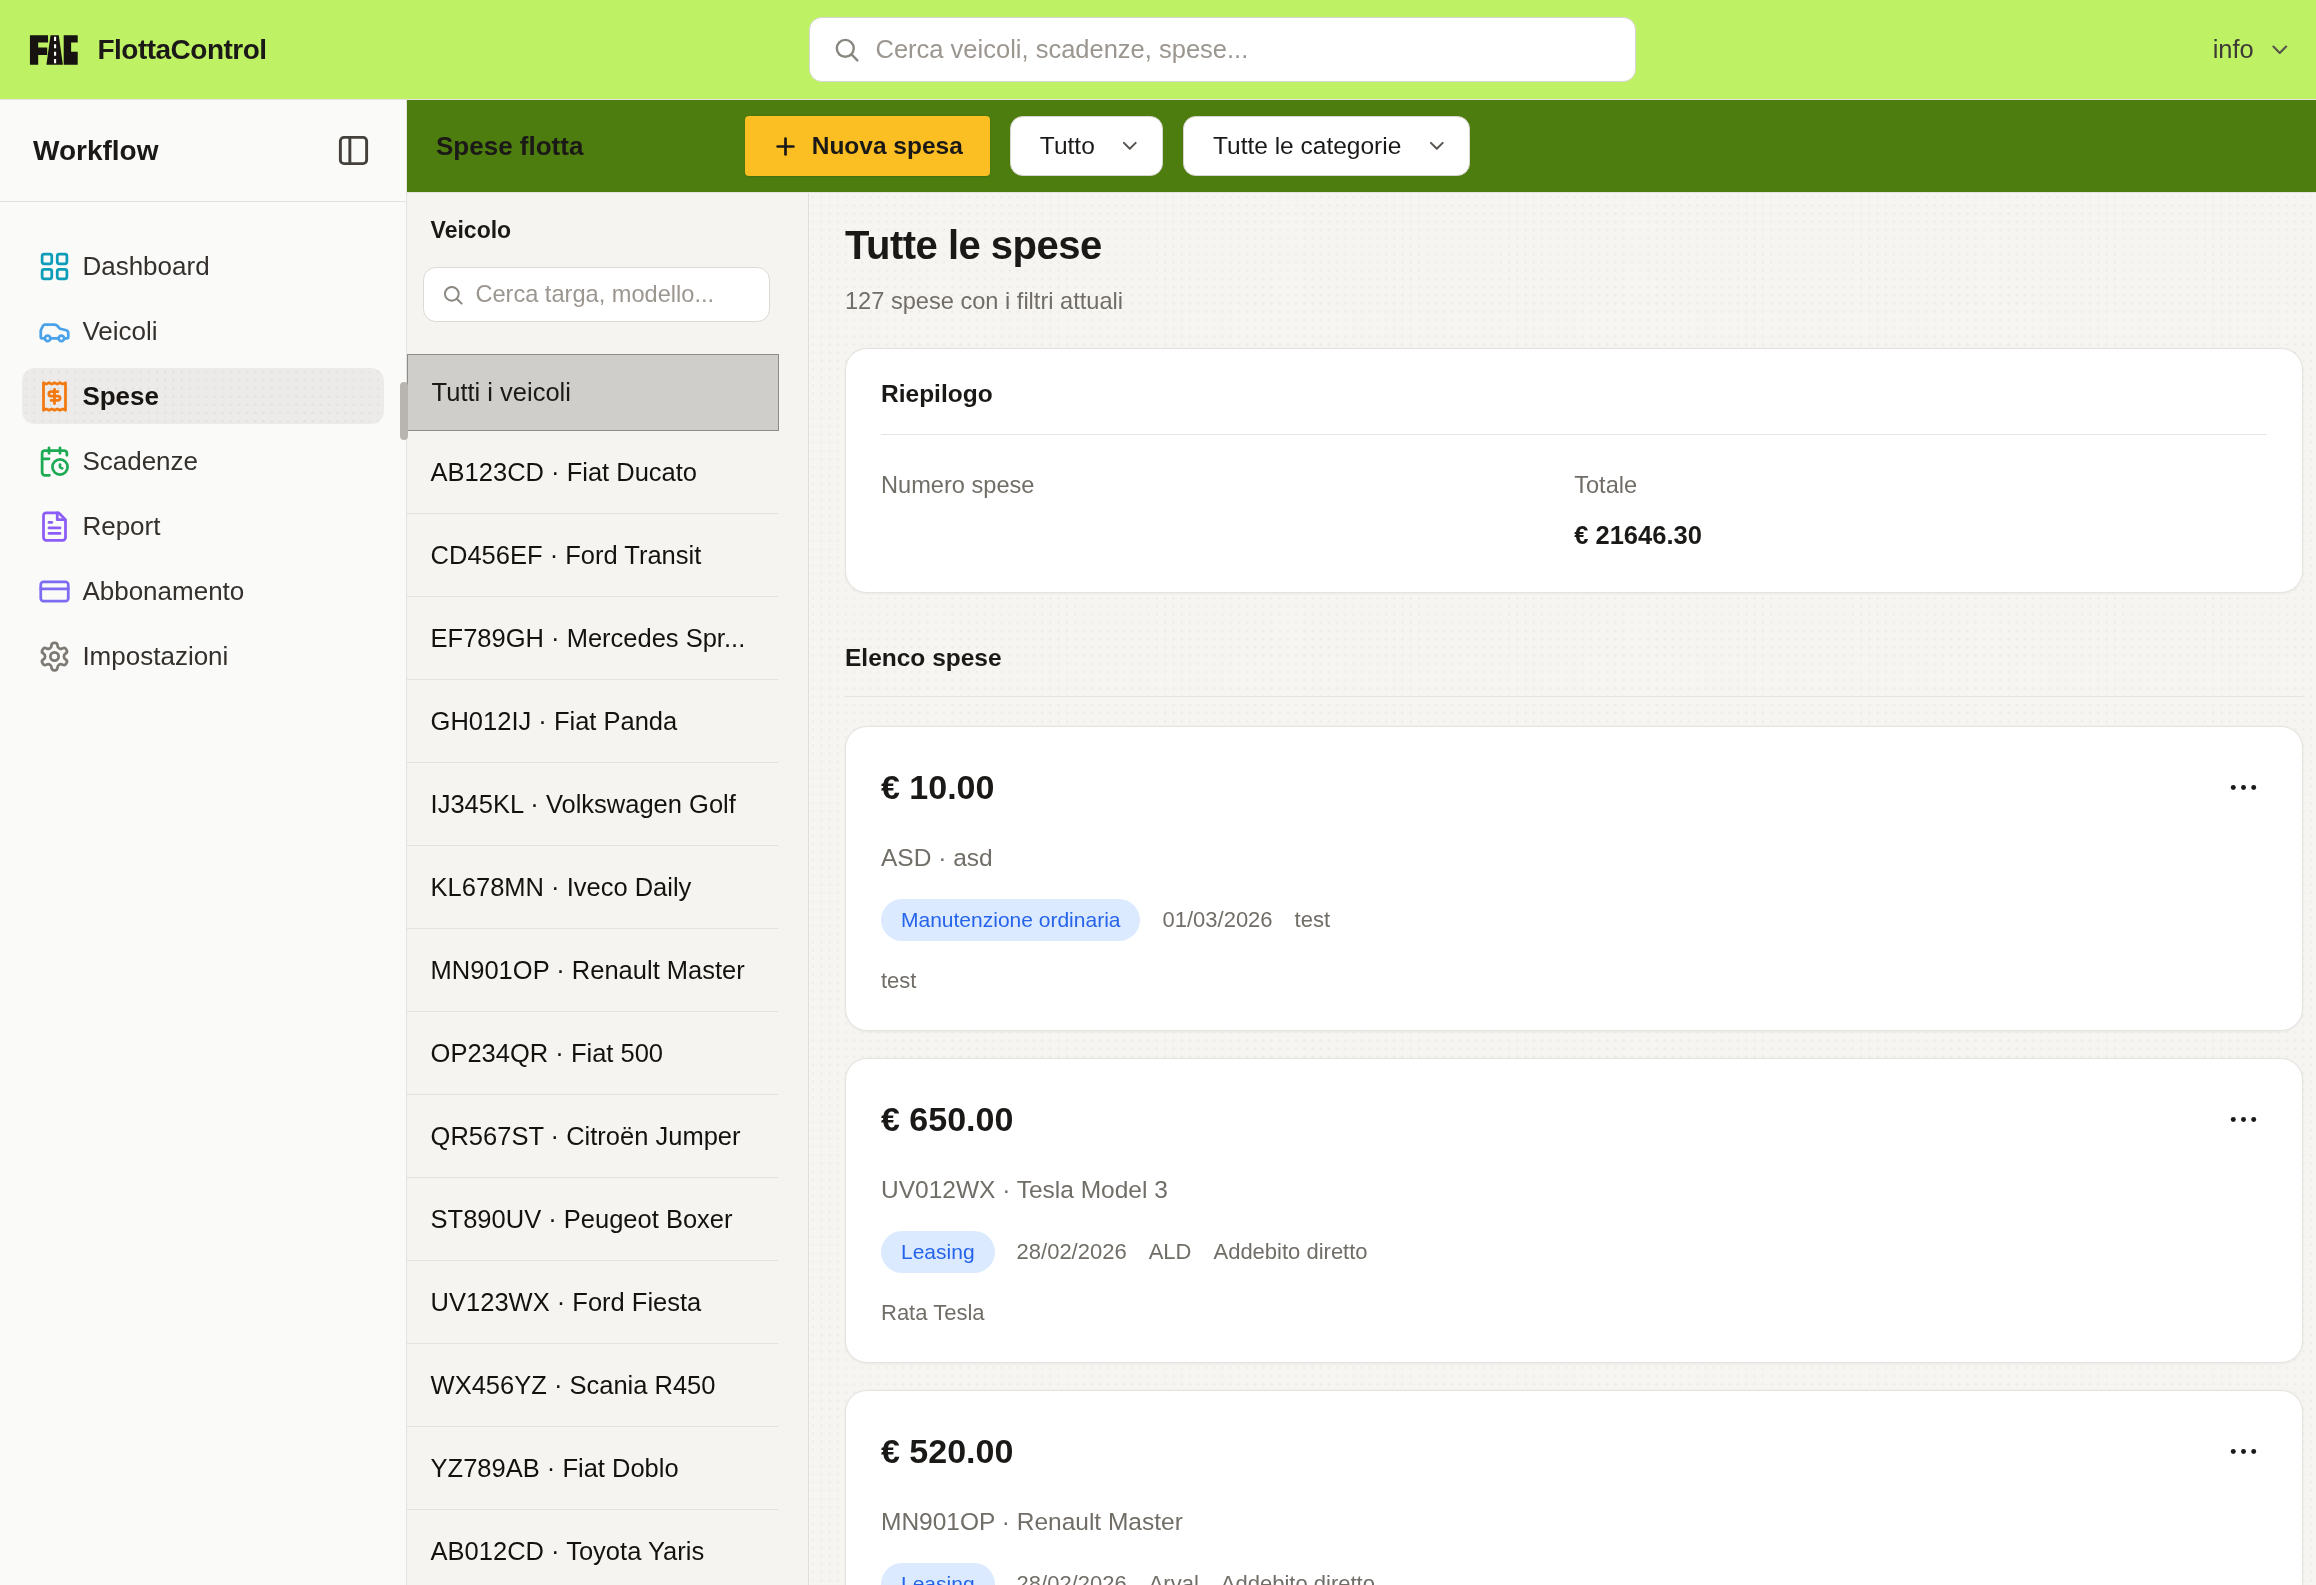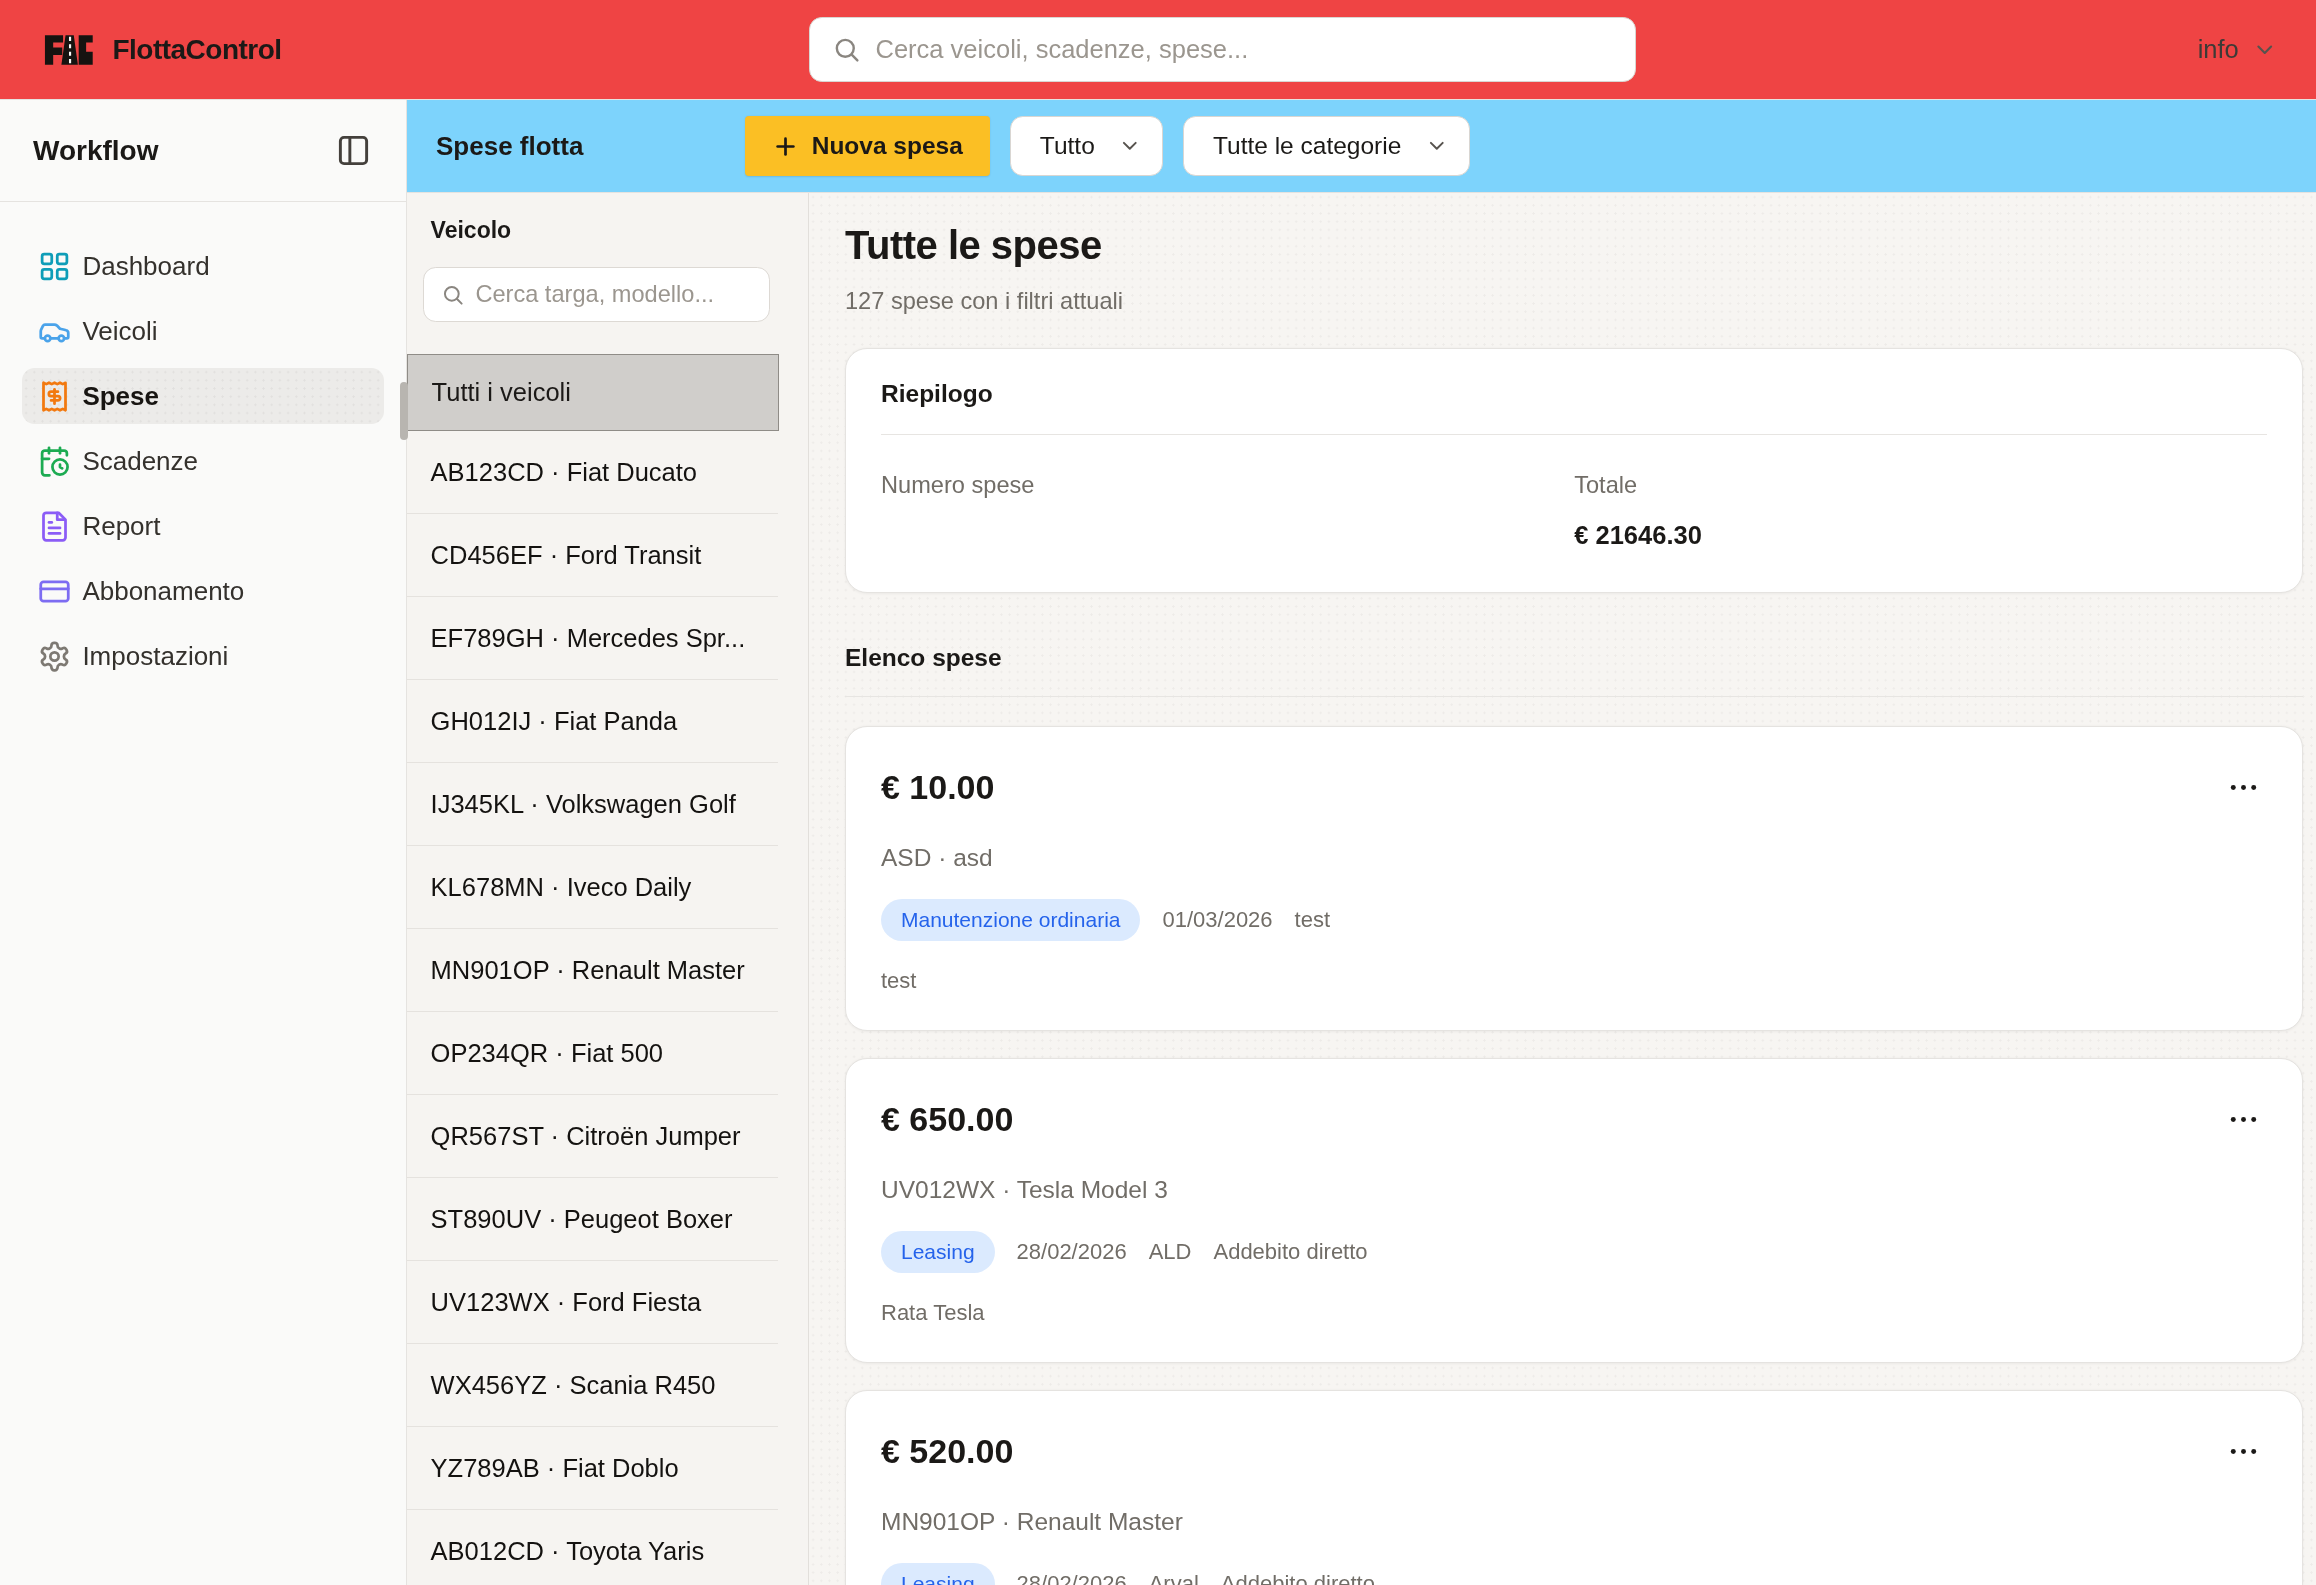--- a/index.html
+++ b/index.html
@@ -3,22 +3,22 @@
 <meta charset="utf-8">
 <style>
   * { margin:0; padding:0; box-sizing:border-box; }
   html,body { width:2317px; height:1586px; overflow:hidden;
     font-family:"Liberation Sans", sans-serif; color:#1b1917; background:#f7f5f2; }
 
   .dots-bg { background-image: radial-gradient(rgba(87,83,78,0.06) 1.2px, transparent 1.2px);
     background-size: 8.2px 8.2px; }
 
   
-  .topbar { height:100px; background:#ef4444; border-bottom:0.9px solid #e5e3e0;
-    display:flex; align-items:center; padding:0 40px; position:relative; z-index:5; }
+  .topbar { height:100px; background:#bef264; border-bottom:0.9px solid #e5e3e0;
+    display:flex; align-items:center; padding:0 25px; position:relative; z-index:5; }
   .brand { display:flex; align-items:center; gap:16.4px; }
   .brand-text { font-size:28px; font-weight:700; letter-spacing:-0.5px; }
   .topsearch { position:absolute; left:809px; top:17.3px; width:827px; height:65px;
     background:#fff; border:0.9px solid #d9d6d2; border-radius:12.7px;
     display:flex; align-items:center; padding:0 22px; gap:14.5px; }
   .topsearch svg { width:29px; height:29px; stroke:#8a8680; }
   .topsearch input { border:none; outline:none; background:transparent; flex:1;
     font-size:25.5px; font-family:"Liberation Sans",sans-serif; color:#1b1917; }
   .topsearch input::placeholder { color:#9b968f; }
   .usermenu { margin-left:auto; display:flex; align-items:center; gap:12.7px; cursor:pointer; }
@@ -40,21 +40,21 @@
   .nav-item .icon { width:33px; height:33px; flex:none; display:flex; }
   .nav-item .icon svg { width:33px; height:33px; }
   .nav-item.active { background:#ecebe9; font-weight:600; color:#181512;
     background-image: radial-gradient(rgba(87,83,78,0.07) 1.2px, transparent 1.2px);
     background-size:8.2px 8.2px; }
   .side-thumb { position:absolute; left:400px; top:282px; width:8.2px; height:58px;
     background:#b8b5b0; border-radius:4.5px; z-index:6; }
 
   
   .right { flex:1; display:flex; flex-direction:column; min-width:0; }
-  .toolbar { height:93px; flex:none; background:#7dd3fc; border-bottom:0.9px solid #e5e3e0;
+  .toolbar { height:93px; flex:none; background:#4d7c0f; border-bottom:0.9px solid #e5e3e0;
     display:flex; align-items:center; padding:0 29px; }
   .toolbar-title { font-size:26px; font-weight:600; width:309px; flex:none; }
   .btn-new { height:60px; padding:0 27px; background:#fbbf24; color:#1b1917;
     border:none; border-radius:4px; font-size:24.5px; font-weight:600;
     font-family:"Liberation Sans",sans-serif; display:flex; align-items:center; gap:12.7px;
     cursor:pointer; box-shadow:0 0.9px 1.8px rgba(0,0,0,.12); }
   .btn-new svg { width:27px; height:27px; stroke:#1b1917; }
   .select { height:60px; background:#fff; border:0.9px solid #d9d6d2; border-radius:12.7px;
     display:flex; align-items:center; gap:23.6px; padding:0 20px 0 29px;
     font-size:24.5px; color:#1b1917; margin-left:20px; cursor:pointer; }

